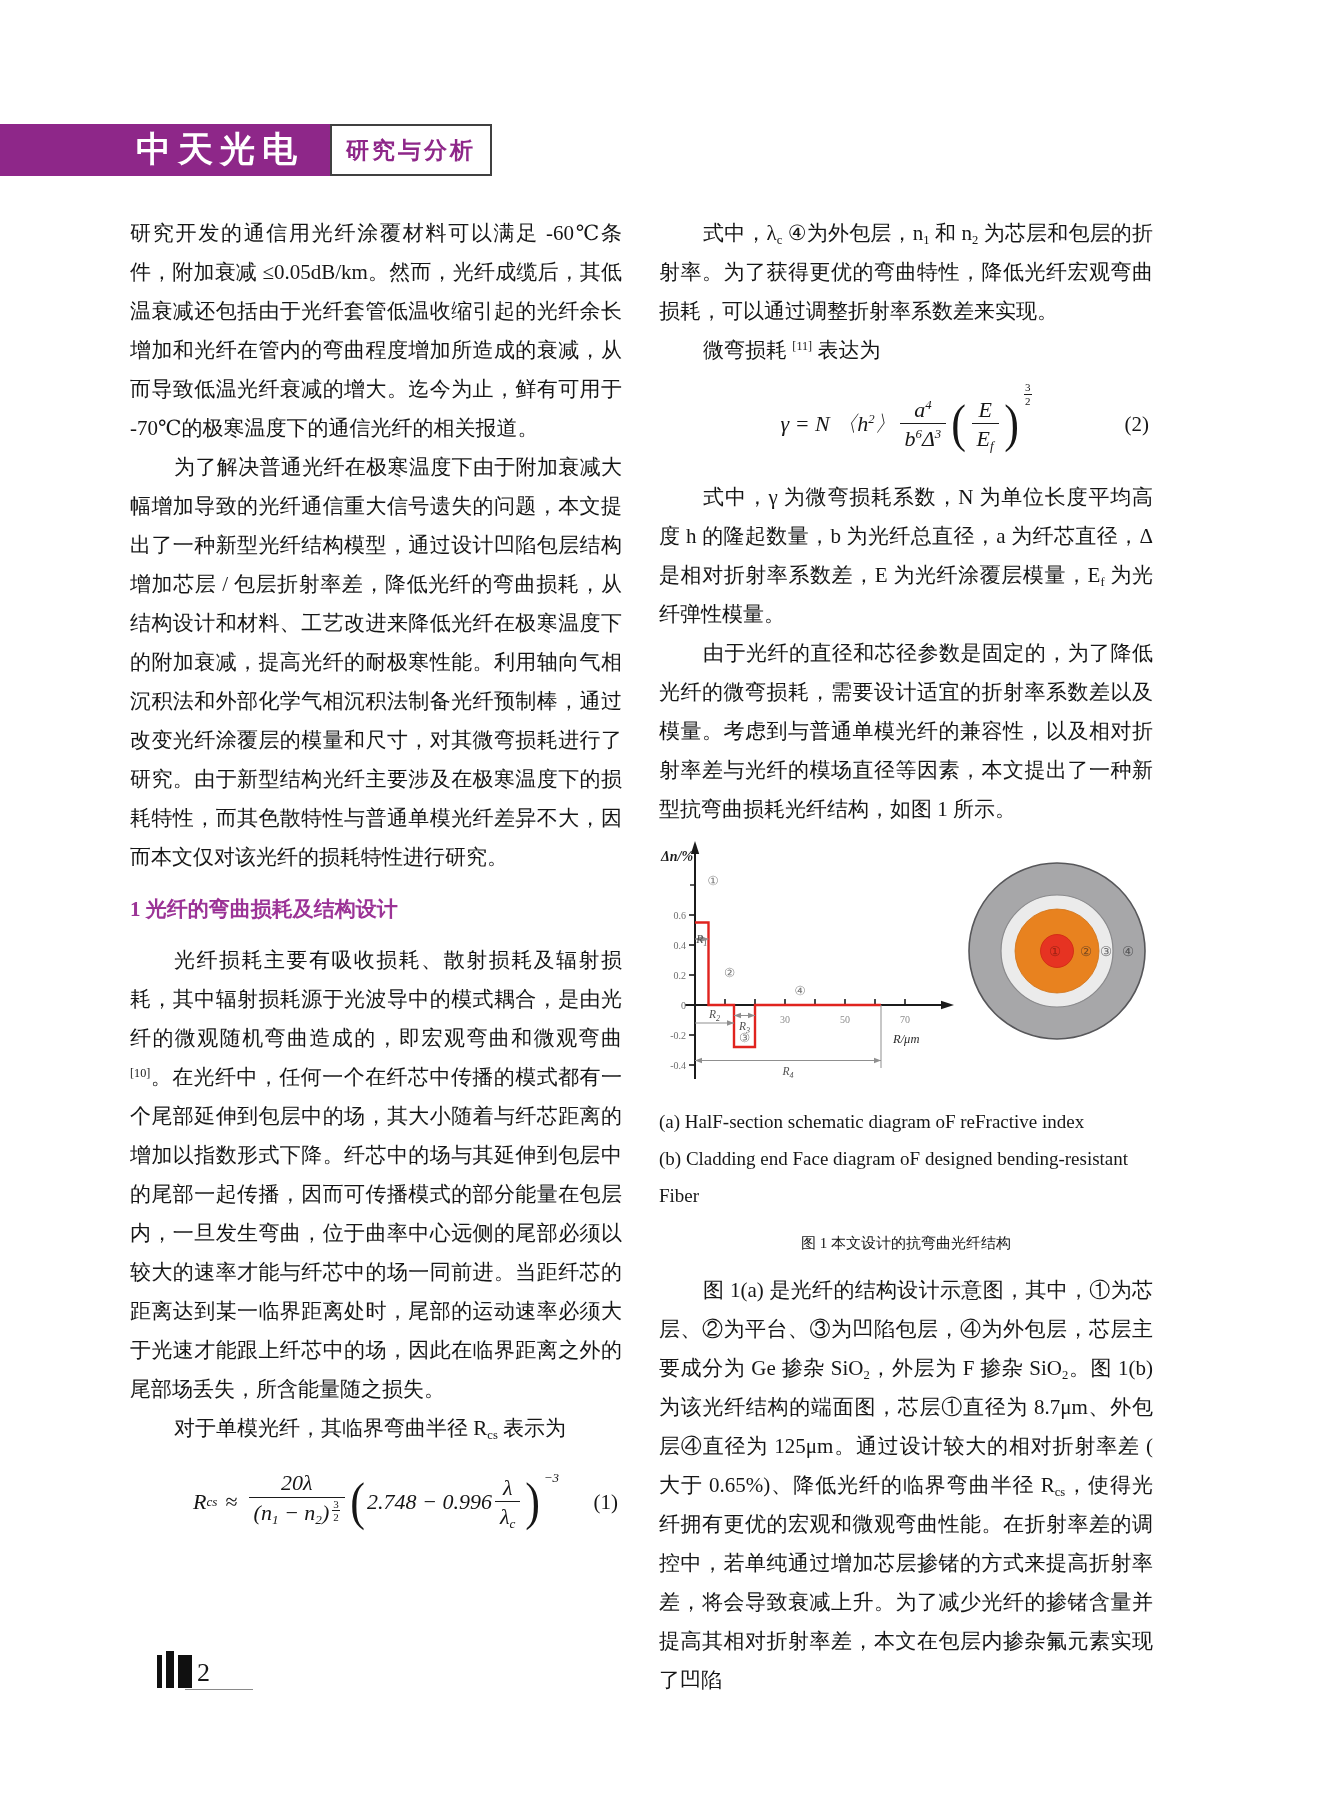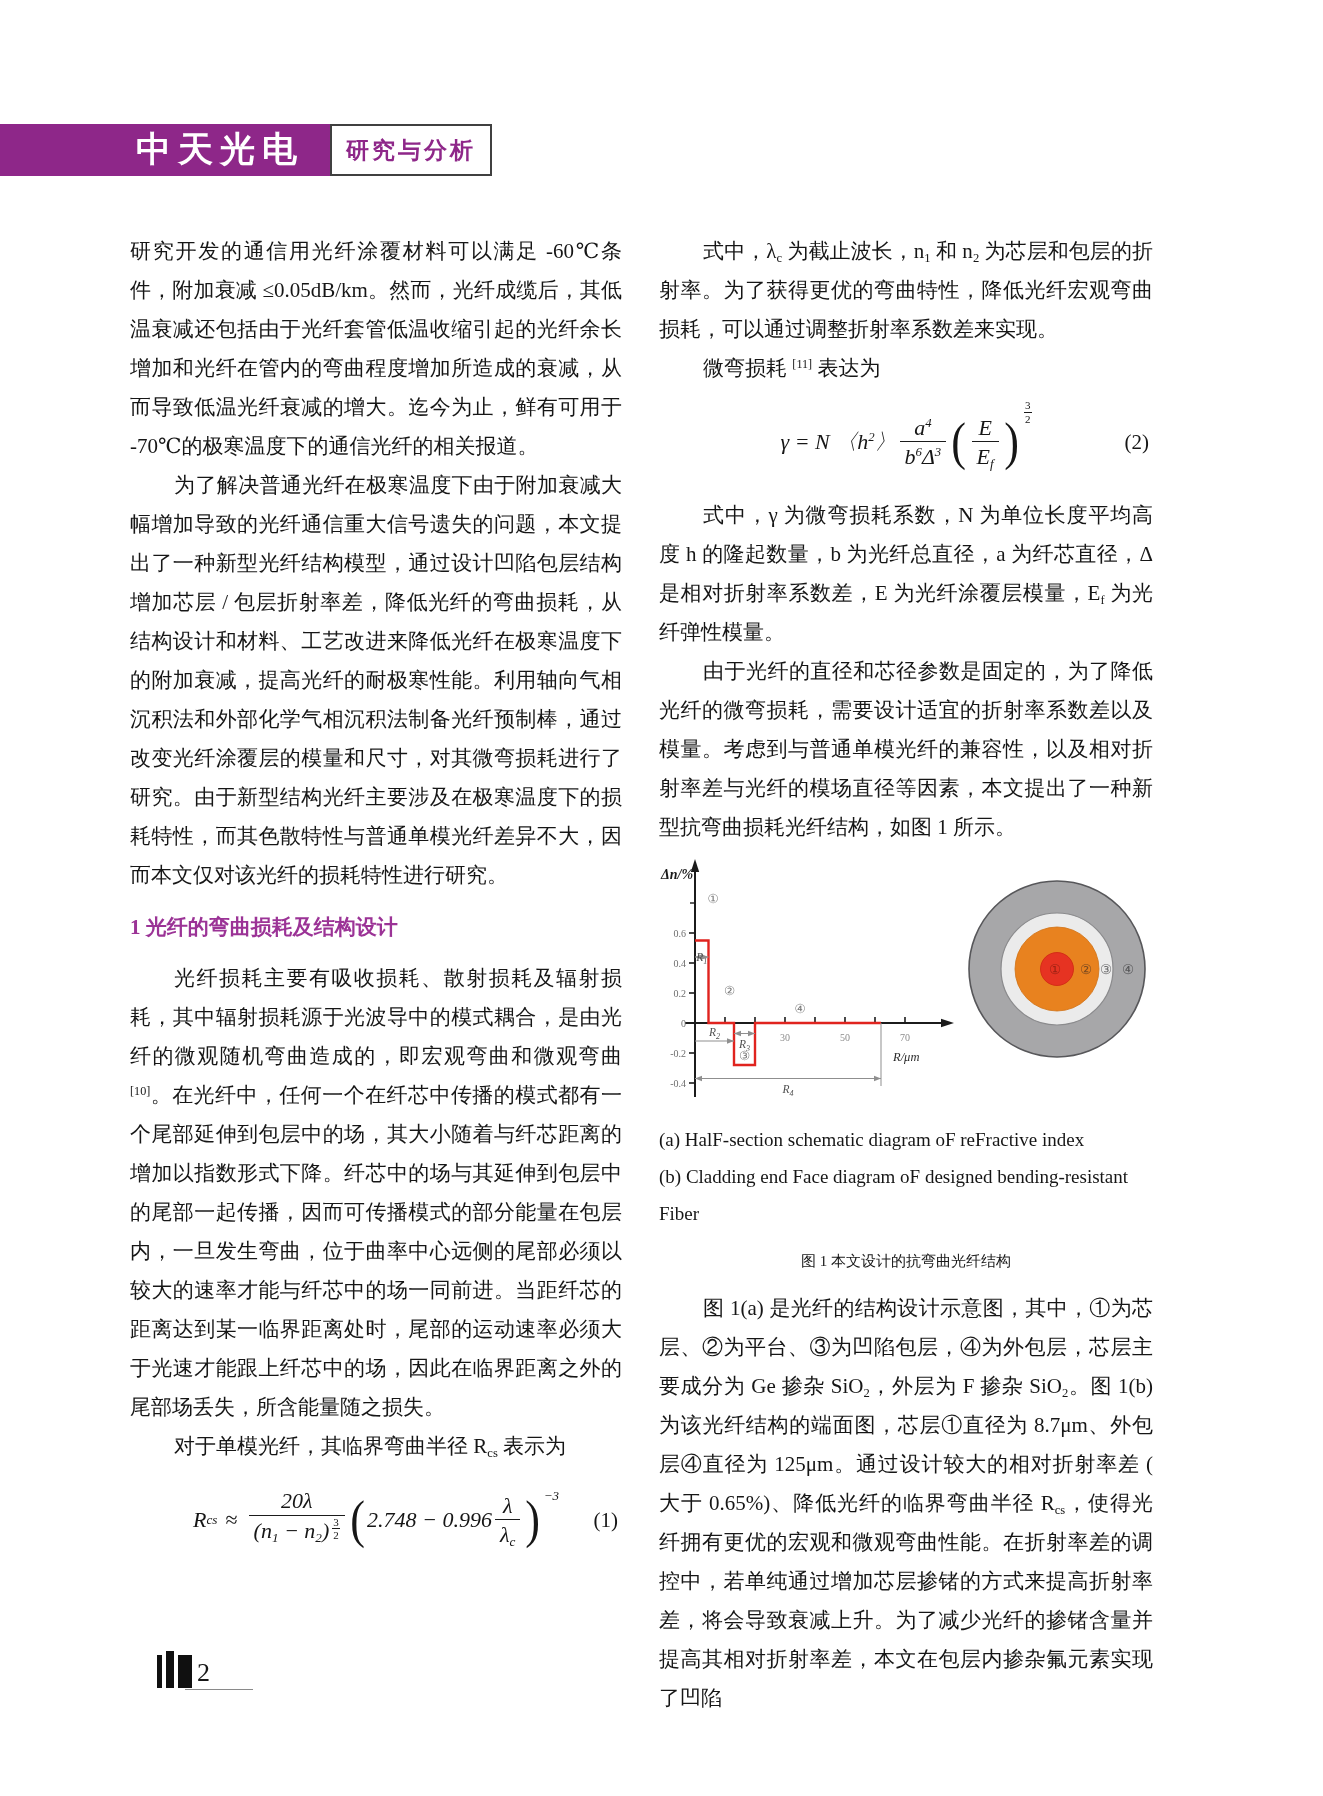--- a/index.html
+++ b/index.html
@@ -12,21 +12,21 @@
   .mast-logo{position:absolute;left:0;top:0;width:330px;height:59px;line-height:52px;
              color:#ffffff;font-weight:bold;font-size:35px;letter-spacing:7px;
              text-align:right;padding-right:26px;box-sizing:border-box;
              font-family:"Liberation Serif","DejaVu Serif",serif;}
   .mast-tag{position:absolute;left:330px;top:0;width:162px;height:52px;background:#ffffff;
             border:2px solid #404040;box-sizing:border-box;display:flex;align-items:center;
             justify-content:center;color:#8e2789;font-size:23px;font-weight:bold;
             letter-spacing:3px;font-family:"Liberation Sans","DejaVu Sans",sans-serif;}
 
   
-  .col{position:absolute;top:232px;font-size:21px;line-height:39px;text-align:justify;}
+  .col{position:absolute;top:214px;font-size:21px;line-height:39px;text-align:justify;}
   .col-left{left:130px;width:492px;}
   .col-right{left:659px;width:494px;}
   .col p{margin:0;}
   .indent{text-indent:2.1em;}
 
   .sec-heading{color:#9b3396;font-weight:bold;font-size:21px;line-height:40px;
                margin:12px 0 12px 0;text-align:left;}
 
   .sub,.msub{font-size:0.6em;vertical-align:-0.28em;line-height:0;}
   .sup,.msup{font-size:0.58em;vertical-align:0.6em;line-height:0;}
@@ -102,21 +102,21 @@
           <span class="fden"><span>λ</span><span class="msub">c</span></span>
         </span>
         <span class="bp">)</span>
         <span class="bexp">−3</span>
       </span>
       <span class="eqtag">(1)</span>
     </div>
   </div>
 
   <div class="col col-right">
-    <p class="indent"><span>式中，λ</span><span class="sub">c</span><span> 为截止波长，n</span><span class="sub">1</span><span> 和 n</span><span class="sub">2</span><span> 为芯层和包层的折射率。为了获得更优的弯曲特性，降低光纤宏观弯曲损耗，可以通过调整折射率系数差来实现。</span></p>
+    <p class="indent"><span>式中，λ</span><span class="sub">c</span><span> ④为外包层，n</span><span class="sub">1</span><span> 和 n</span><span class="sub">2</span><span> 为芯层和包层的折射率。为了获得更优的弯曲特性，降低光纤宏观弯曲损耗，可以通过调整折射率系数差来实现。</span></p>
     <p class="indent"><span>微弯损耗 </span><span class="sup">[11]</span><span> 表达为</span></p>
 
     <div class="formula">
       <span class="fwrap">
         <span><span>γ = N 〈h</span><span class="msup">2</span><span>〉</span></span>
         <span class="frac">
           <span class="fnum"><span>a</span><span class="msup">4</span></span>
           <span class="fden"><span>b</span><span class="msup">6</span><span>Δ</span><span class="msup">3</span></span>
         </span>
         <span class="bp">(</span>

